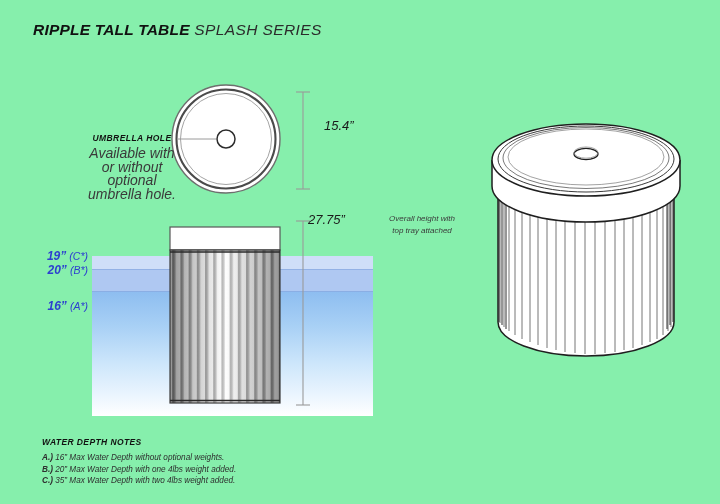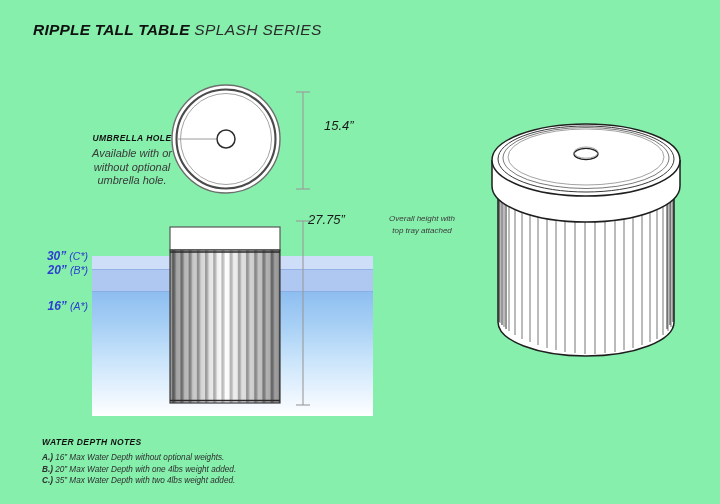--- a/index.html
+++ b/index.html
@@ -114,21 +114,21 @@
     white-space: nowrap;
     text-align: center;
   }
   .annot-head {
     font-size: 8.5px;
     font-weight: bold;
     letter-spacing: 0.45px;
     color: #111111;
   }
   .annot-body {
-    font-size: 11px;
+    font-size: 14px;
     line-height: 13.5px;
     color: #3a3a3a;
     white-space: normal;
   }
   #umbrella-annot {
     left: 84px;
     top: 133px;
     width: 96px;
   }
   #umbrella-annot .annot-body { margin-top: 4px; }
@@ -185,21 +185,21 @@
 
   <div class="water">
     <div class="water-band band-c"></div>
     <div class="water-band band-b"></div>
     <div class="water-band band-a"></div>
     <div class="band-line" style="top:13px;"></div>
     <div class="band-line" style="top:35px;"></div>
   </div>
 
   <div class="depth-label" id="depth-c">
-    <span class="num">30”</span>
+    <span class="num">19”</span>
     <span class="code">(C*)</span>
   </div>
   <div class="depth-label" id="depth-b">
     <span class="num">20”</span>
     <span class="code">(B*)</span>
   </div>
   <div class="depth-label" id="depth-a">
     <span class="num">16”</span>
     <span class="code">(A*)</span>
   </div>

